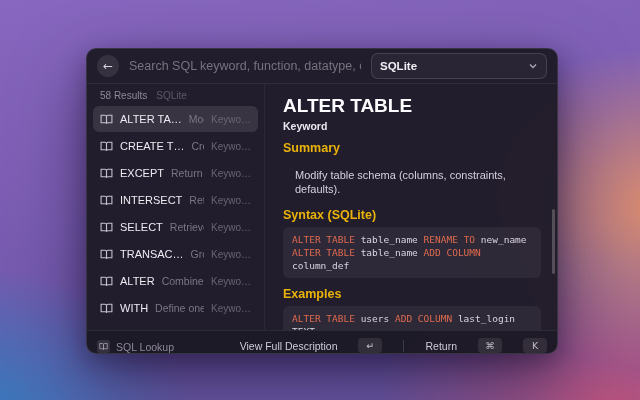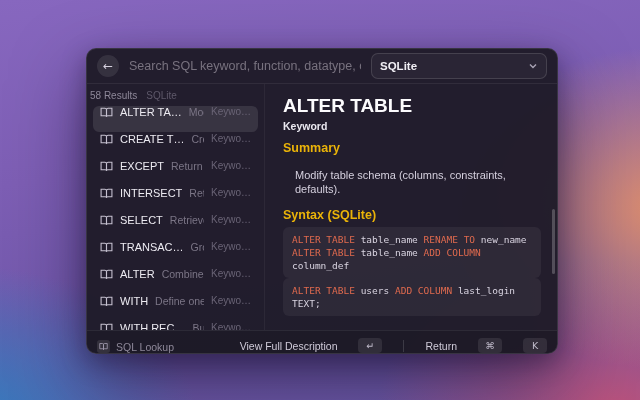--- a/index.html
+++ b/index.html
@@ -24,25 +24,25 @@
     font-size:12.5px;font-family:inherit;min-width:0;}
   .search::placeholder{color:#78727f;}
   .select{flex:0 0 158px;height:24px;display:flex;align-items:center;justify-content:space-between;
     padding:0 8px;background:rgba(255,255,255,.04);border:1px solid rgba(255,255,255,.13);
     border-radius:7px;font-size:11.5px;font-weight:600;color:#f1eff5;cursor:pointer;}
   .select svg{width:10px;height:10px;stroke:#a9a3b4;}
   
   .bd{flex:1;display:flex;min-height:0;}
   .side{flex:0 0 177px;border-right:1px solid rgba(255,255,255,.05);
     display:flex;flex-direction:column;padding-top:6px;overflow:hidden;}
-  .side-head{display:flex;gap:9px;padding:0 3px;margin-bottom:5px;font-size:10px;}
+  .side-head{display:flex;gap:9px;padding:0 13px;margin-bottom:5px;font-size:10px;}
   .side-head .cnt{color:#8e8899;}
   .side-head .scope{color:#5e586a;}
   .list{flex:1;overflow:hidden;padding:0 6px;}
-  .item{display:flex;gap:7px;height:26px;margin-bottom:1px;
+  .item{display:flex;align-items:center;gap:7px;height:26px;margin-bottom:1px;
     padding:0 7px;border-radius:6px;cursor:pointer;}
   .item.selected{background:rgba(255,255,255,.10);}
   .item .book{flex:0 0 13px;height:13px;color:#c6c1d0;display:flex;}
   .item .book svg{width:13px;height:13px;}
   .item .t{font-size:11px;font-weight:500;color:#edebf2;white-space:nowrap;}
   .item .s{flex:1;min-width:0;font-size:10.5px;color:#7b7586;white-space:nowrap;overflow:hidden;}
   .item .k{flex:0 0 auto;font-size:10px;color:#6a6476;white-space:nowrap;}
   
   .detail{flex:1;position:relative;padding:11px 16px 0 18px;overflow:hidden;min-width:0;}
   .detail h1{margin:0;font-size:19px;line-height:22px;font-weight:700;color:#fcfbfd;}
@@ -206,20 +206,21 @@
               <p>Modify table schema (columns, constraints, defaults).</p>
             </section>
             <section>
               <h2>Syntax (SQLite)</h2>
               <div class="code">
                 <div class="code-line"><span class="kw">ALTER TABLE</span><span class="pl"> table_name </span><span class="kw">RENAME</span><span class="pl"> </span><span class="kw">TO</span><span class="pl"> new_name</span></div>
                 <div class="code-line"><span class="kw">ALTER TABLE</span><span class="pl"> table_name </span><span class="kw">ADD COLUMN</span><span class="pl"> column_def</span></div>
               </div>
             </section>
             <section>
+              <h2>Examples</h2>
               <div class="code">
                 <div class="code-line"><span class="kw">ALTER TABLE</span><span class="pl"> users </span><span class="kw">ADD COLUMN</span><span class="pl"> last_login TEXT;</span></div>
               </div>
             </section>
           </div>
         <div class="sb-thumb"></div>
       </div>
     </div>
 
     <div class="ftr">

